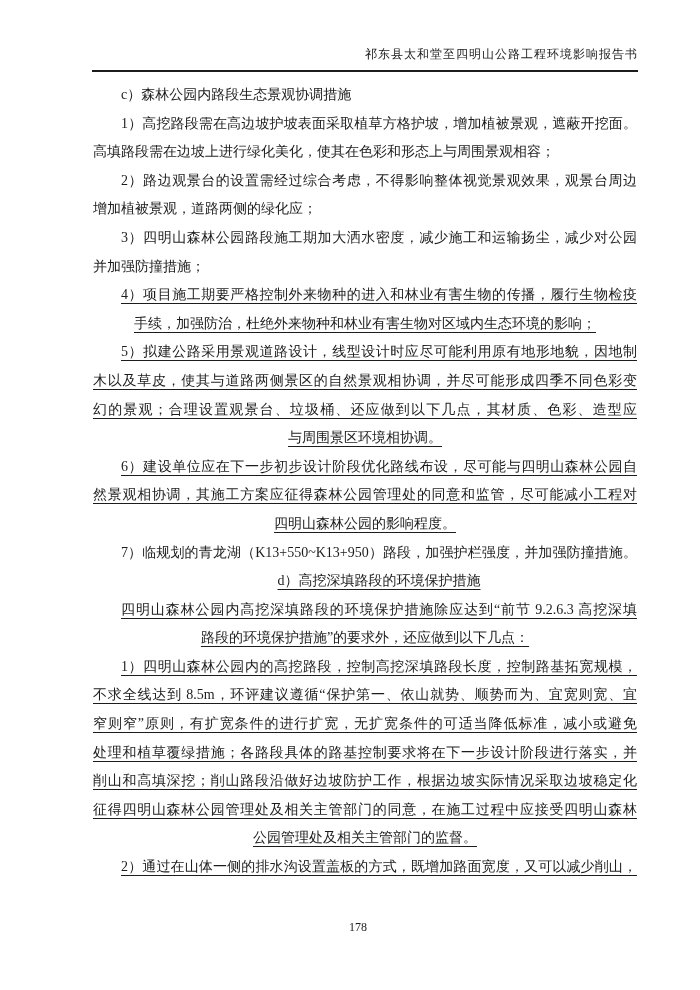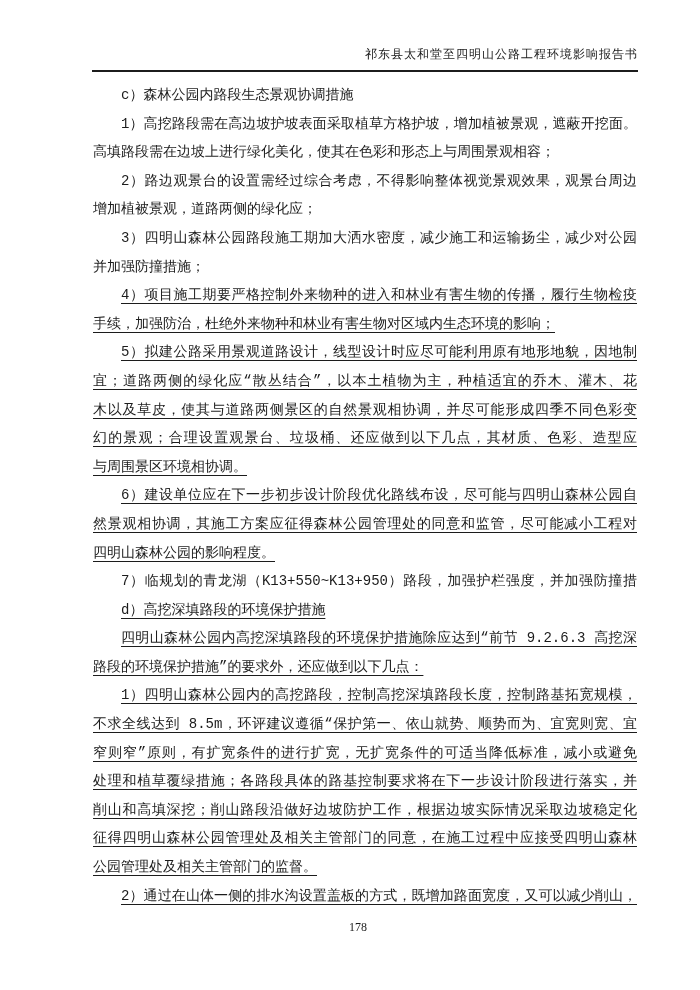--- a/index.html
+++ b/index.html
@@ -27,28 +27,28 @@
     background:var(--rule-color);
   }
   .content{
     position:absolute;top:81px;left:93px;width:544px;
     font-size:14px;line-height:28.6px;
     text-align:left;
   }
   .line{
     height:28.6px;
     overflow:hidden;
-    font-family:Liberation Mono, monospace;
   }
   .line.ind{text-indent:28px;}
   .line.fill{text-align:justify;text-align-last:justify;}
   .line.u{
     text-decoration:underline;
     text-decoration-thickness:1px;
     text-underline-offset:4px;
+    text-align:center;
   }
   .footer{
     position:absolute;top:920px;left:8px;width:700px;
     text-align:center;font-size:12px;
   }
 </style>
 </head>
 <body>
 
 <div class="page">
@@ -63,21 +63,20 @@
     <div class="line ind">c）森林公园内路段生态景观协调措施</div>
     <div class="line ind fill">1）高挖路段需在高边坡护坡表面采取植草方格护坡，增加植被景观，遮蔽开挖面。</div>
     <div class="line">高填路段需在边坡上进行绿化美化，使其在色彩和形态上与周围景观相容；</div>
     <div class="line ind fill">2）路边观景台的设置需经过综合考虑，不得影响整体视觉景观效果，观景台周边</div>
     <div class="line">增加植被景观，道路两侧的绿化应；</div>
     <div class="line ind fill">3）四明山森林公园路段施工期加大洒水密度，减少施工和运输扬尘，减少对公园</div>
     <div class="line">并加强防撞措施；</div>
     <div class="line u ind fill">4）项目施工期要严格控制外来物种的进入和林业有害生物的传播，履行生物检疫</div>
     <div class="line u">手续，加强防治，杜绝外来物种和林业有害生物对区域内生态环境的影响；</div>
     <div class="line u ind fill">5）拟建公路采用景观道路设计，线型设计时应尽可能利用原有地形地貌，因地制</div>
-    <div class="line u fill">宜；道路两侧的绿化应“散丛结合”，以本土植物为主，种植适宜的乔木、灌木、花</div>
     <div class="line u fill">木以及草皮，使其与道路两侧景区的自然景观相协调，并尽可能形成四季不同色彩变</div>
     <div class="line u fill">幻的景观；合理设置观景台、垃圾桶、还应做到以下几点，其材质、色彩、造型应</div>
     <div class="line u">与周围景区环境相协调。</div>
     <div class="line u ind fill">6）建设单位应在下一步初步设计阶段优化路线布设，尽可能与四明山森林公园自</div>
     <div class="line u fill">然景观相协调，其施工方案应征得森林公园管理处的同意和监管，尽可能减小工程对</div>
     <div class="line u">四明山森林公园的影响程度。</div>
     <div class="line ind fill">7）临规划的青龙湖（K13+550~K13+950）路段，加强护栏强度，并加强防撞措施。</div>
     <div class="line u ind">d）高挖深填路段的环境保护措施</div>
     <div class="line u ind fill">四明山森林公园内高挖深填路段的环境保护措施除应达到“前节 9.2.6.3 高挖深填</div>
     <div class="line u">路段的环境保护措施”的要求外，还应做到以下几点：</div>

